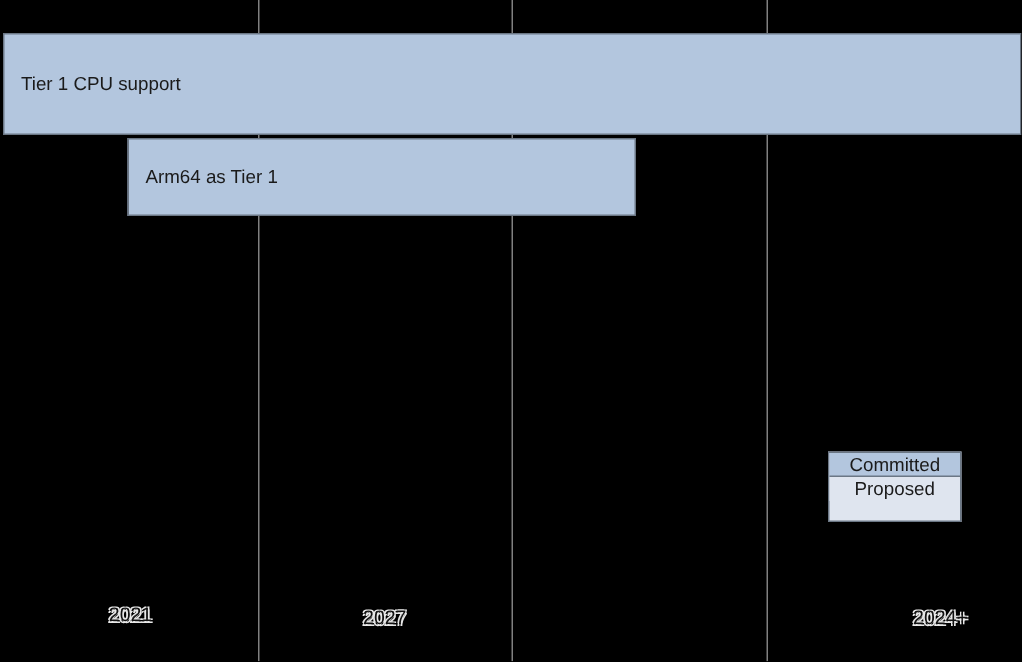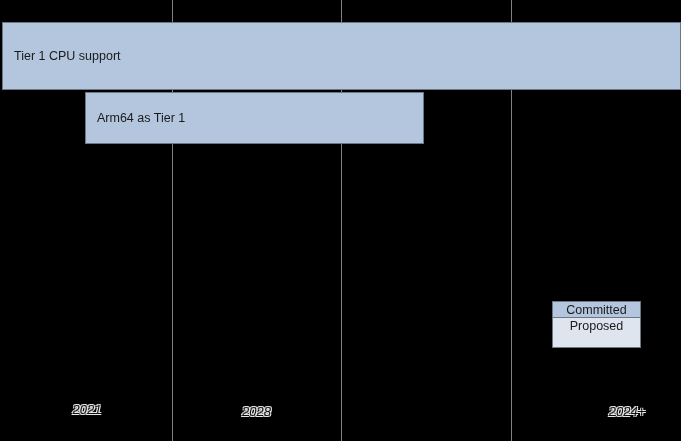--- a/index.html
+++ b/index.html
@@ -66,21 +66,20 @@
     box-sizing: border-box;
     text-align: center;
     font-size: 13px;
     font-family: "Liberation Sans", sans-serif;
     color: #111111;
     text-shadow:
       -1px -1px 0 #e8e8e8,
        1px -1px 0 #e8e8e8,
       -1px  1px 0 #e8e8e8,
        1px  1px 0 #e8e8e8;
-    font-style: italic;
   }
 </style>
 </head>
 <body>
 
 <div id="root">
 
   <div class="col-divider" style="left:172px;"></div>
   <div class="col-divider" style="left:341px;"></div>
   <div class="col-divider" style="left:511px;"></div>
@@ -98,16 +97,16 @@
   <div id="legend" style="left:552px; top:301px; width:89px; height:47px;">
     <div class="legend-row committed">
       <span>Committed</span>
     </div>
     <div class="legend-row proposed">
       <span>Proposed</span>
     </div>
   </div>
 
   <div class="axis-label" style="left:2px; top:402px; width:170px;">2021</div>
-  <div class="axis-label" style="left:172px; top:404px; width:169px;">2028</div>
+  <div class="axis-label" style="left:172px; top:404px; width:169px;">2027</div>
   <div class="axis-label" style="left:511px; top:404px; width:184px;padding-left:48px;">2024+</div>
 
 </div>
 
 </body></html>

